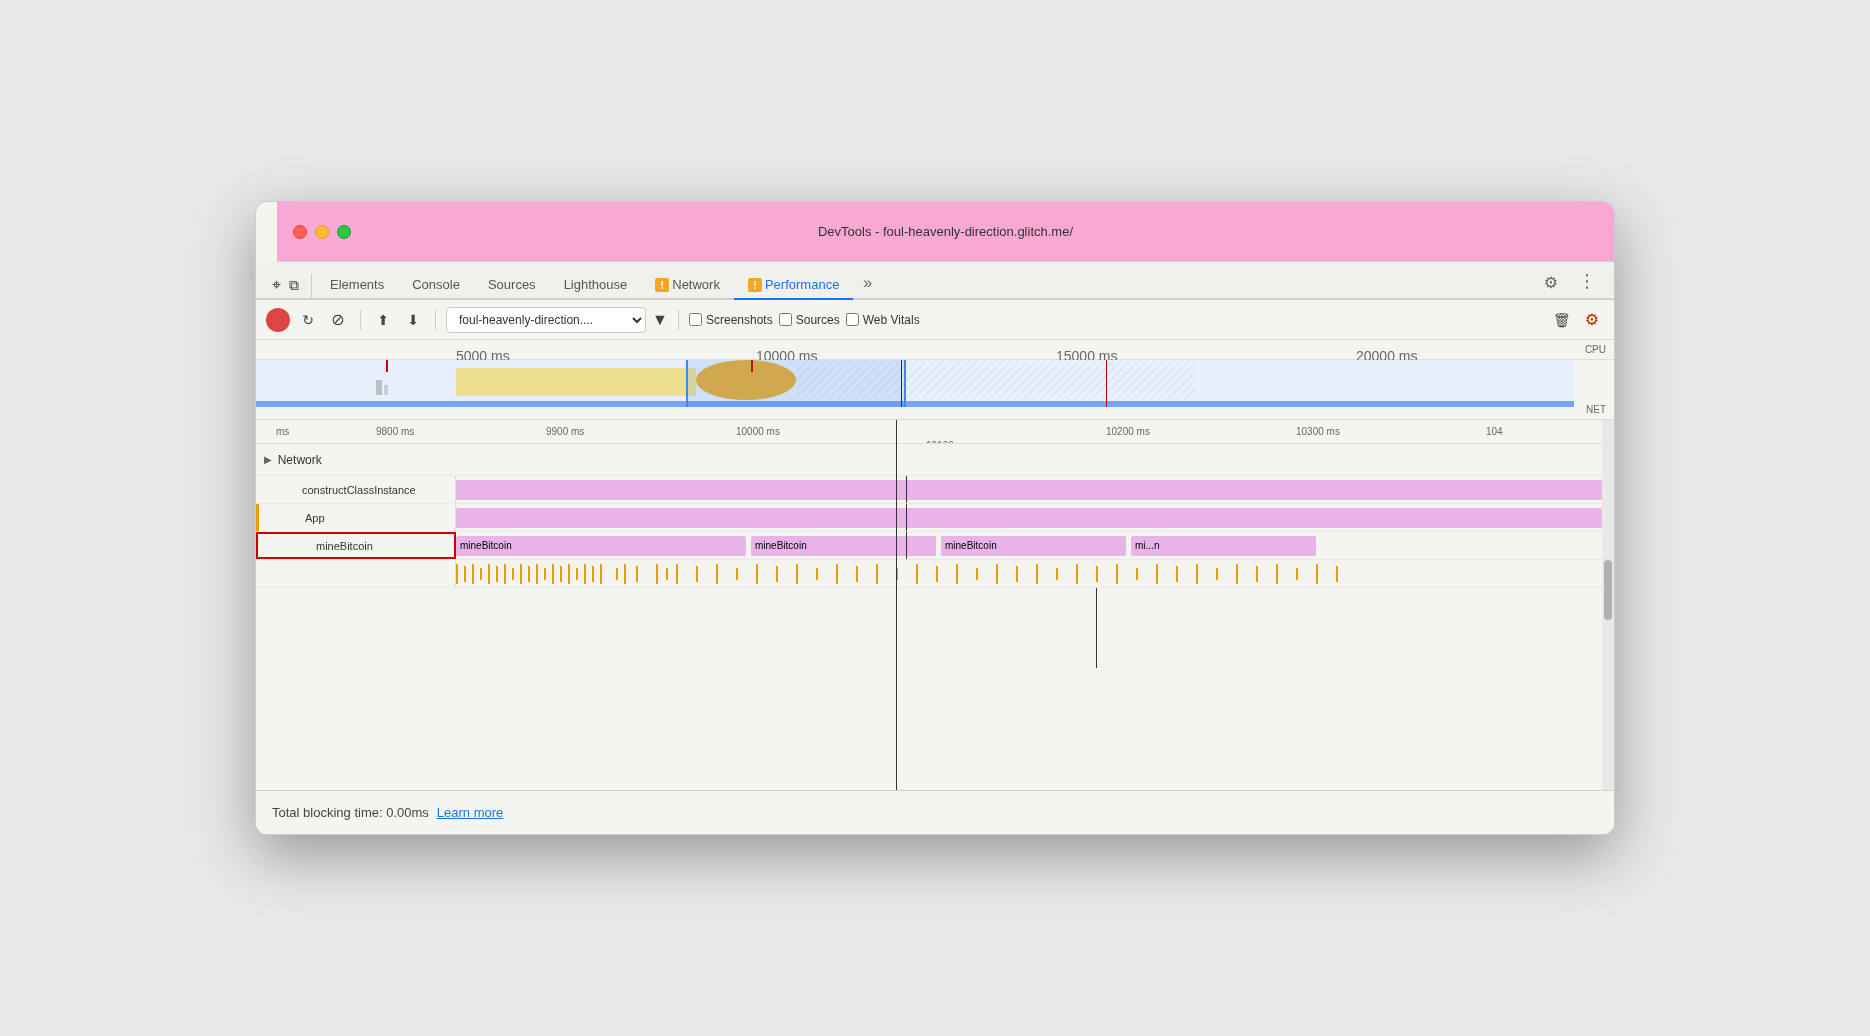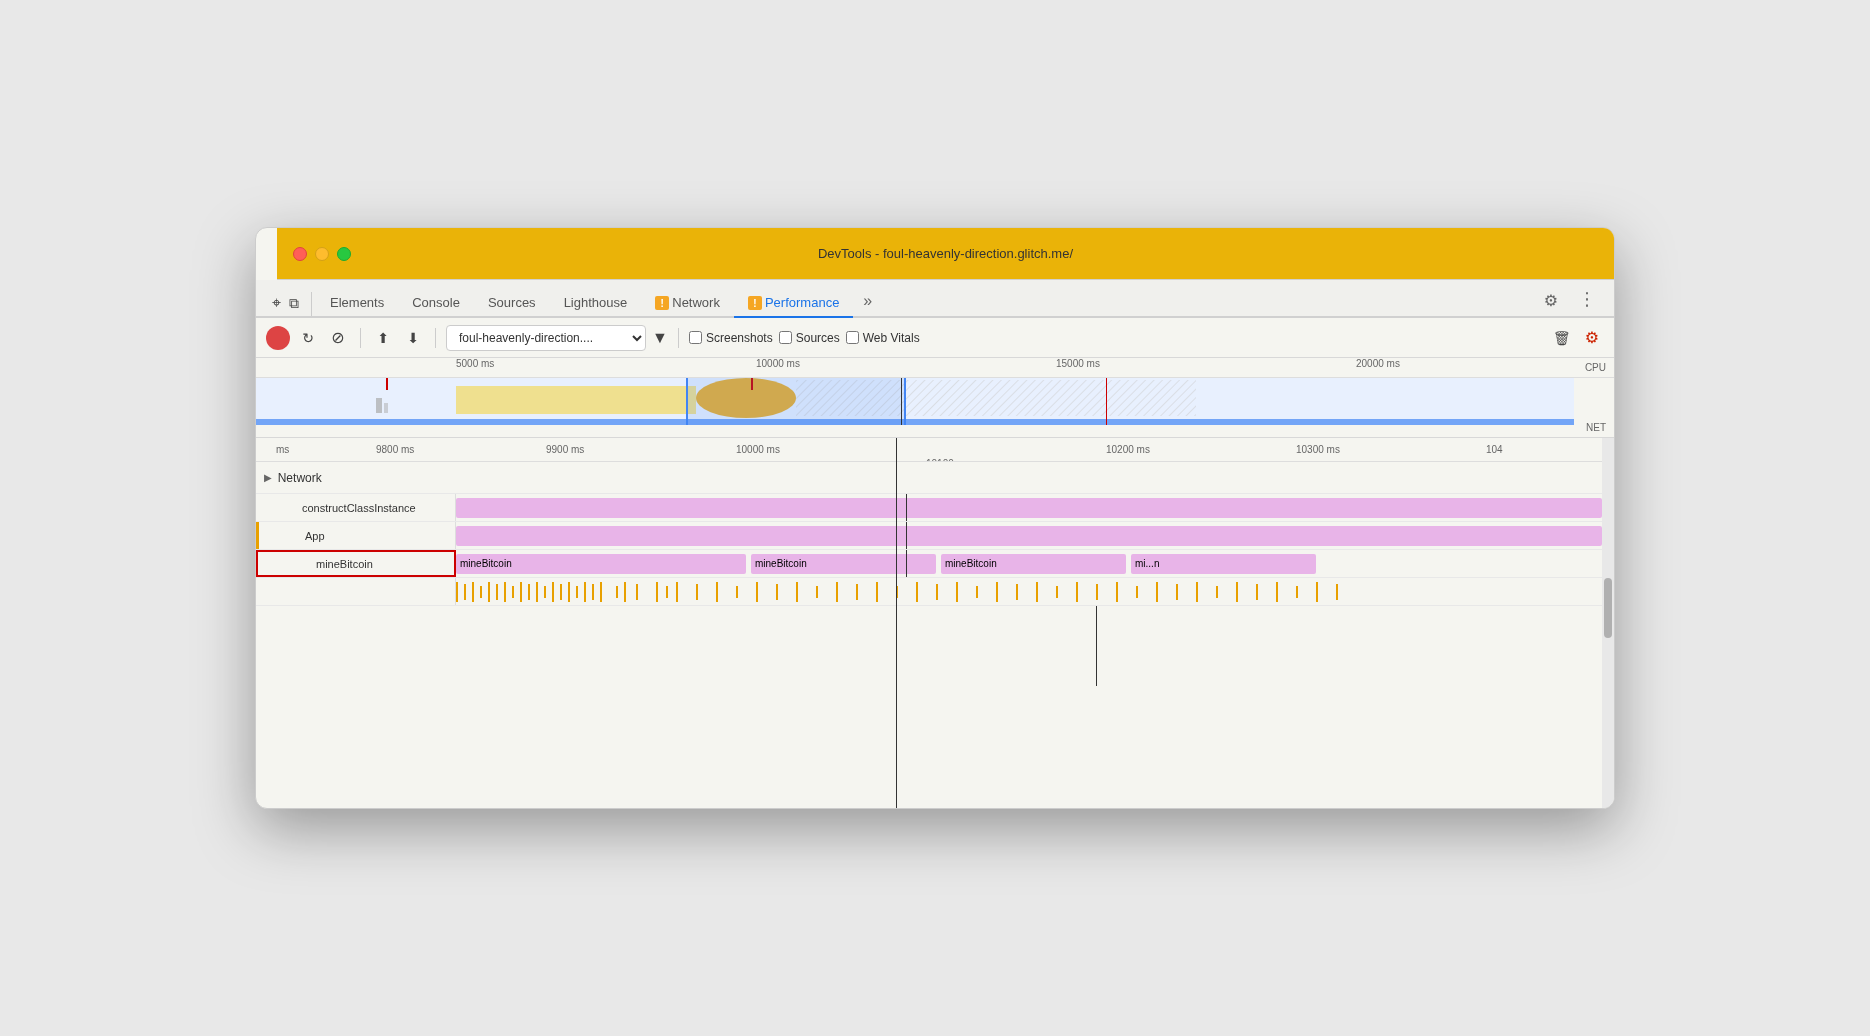--- a/index.html
+++ b/index.html
@@ -14,22 +14,22 @@
     .window {
       width: 1360px;
       background: #f5f5f0;
       border-radius: 12px;
       box-shadow: 0 20px 60px rgba(0,0,0,0.35);
       overflow: hidden;
       border: 1px solid #ccc;
     }
     
     .titlebar {
-      background: #eab308;
-      height: 52px;
+      background: #f9a8d4;
+      height: 60px;
       display: flex;
       align-items: center;
       padding: 0 16px;
       border-bottom: 1px solid #d0d0d0;
       position: relative;
       margin-left: 21px;
     }
     .traffic-lights {
       display: flex;
       gap: 8px;
@@ -188,23 +188,24 @@
     }
     
     .timeline-overview {
       background: #f5f5f0;
       height: 80px;
       border-bottom: 1px solid #d8d8d8;
       position: relative;
       overflow: hidden;
     }
     .ruler-label {
-      font-size: 10px;
-      color: #666;
-      position: absolute;
+      font-size: 14px;
+      color: #666;
+      position: absolute;
+      margin-top: 8px;
     }
     .cpu-label {
       position: absolute;
       right: 8px;
       top: 4px;
       font-size: 10px;
       color: #666;
     }
     .net-label {
       position: absolute;
@@ -634,13 +635,17 @@
           </div>
         </div>
       </div>
     </div>
 
     <div class="scrollbar-track">
       <div class="scrollbar-thumb"></div>
     </div>
   </div>
 
+  <div class="bottom-bar">
+    <span>Total blocking time: 0.00ms</span>
+    <span class="learn-more-link">Learn more</span>
+  </div>
 </div>
 
 </body></html>

